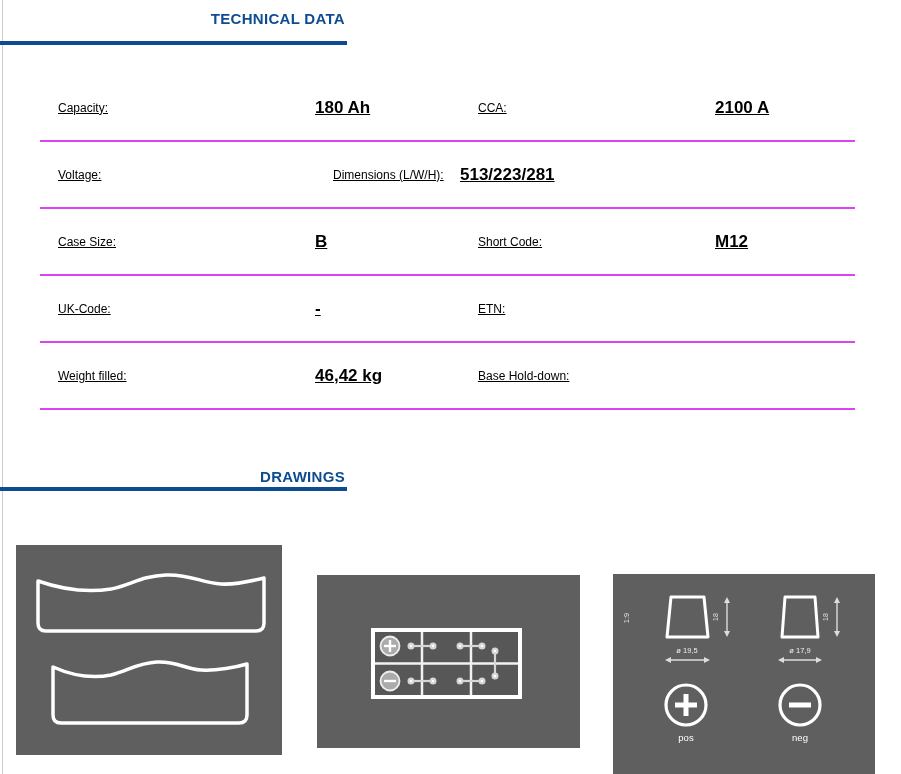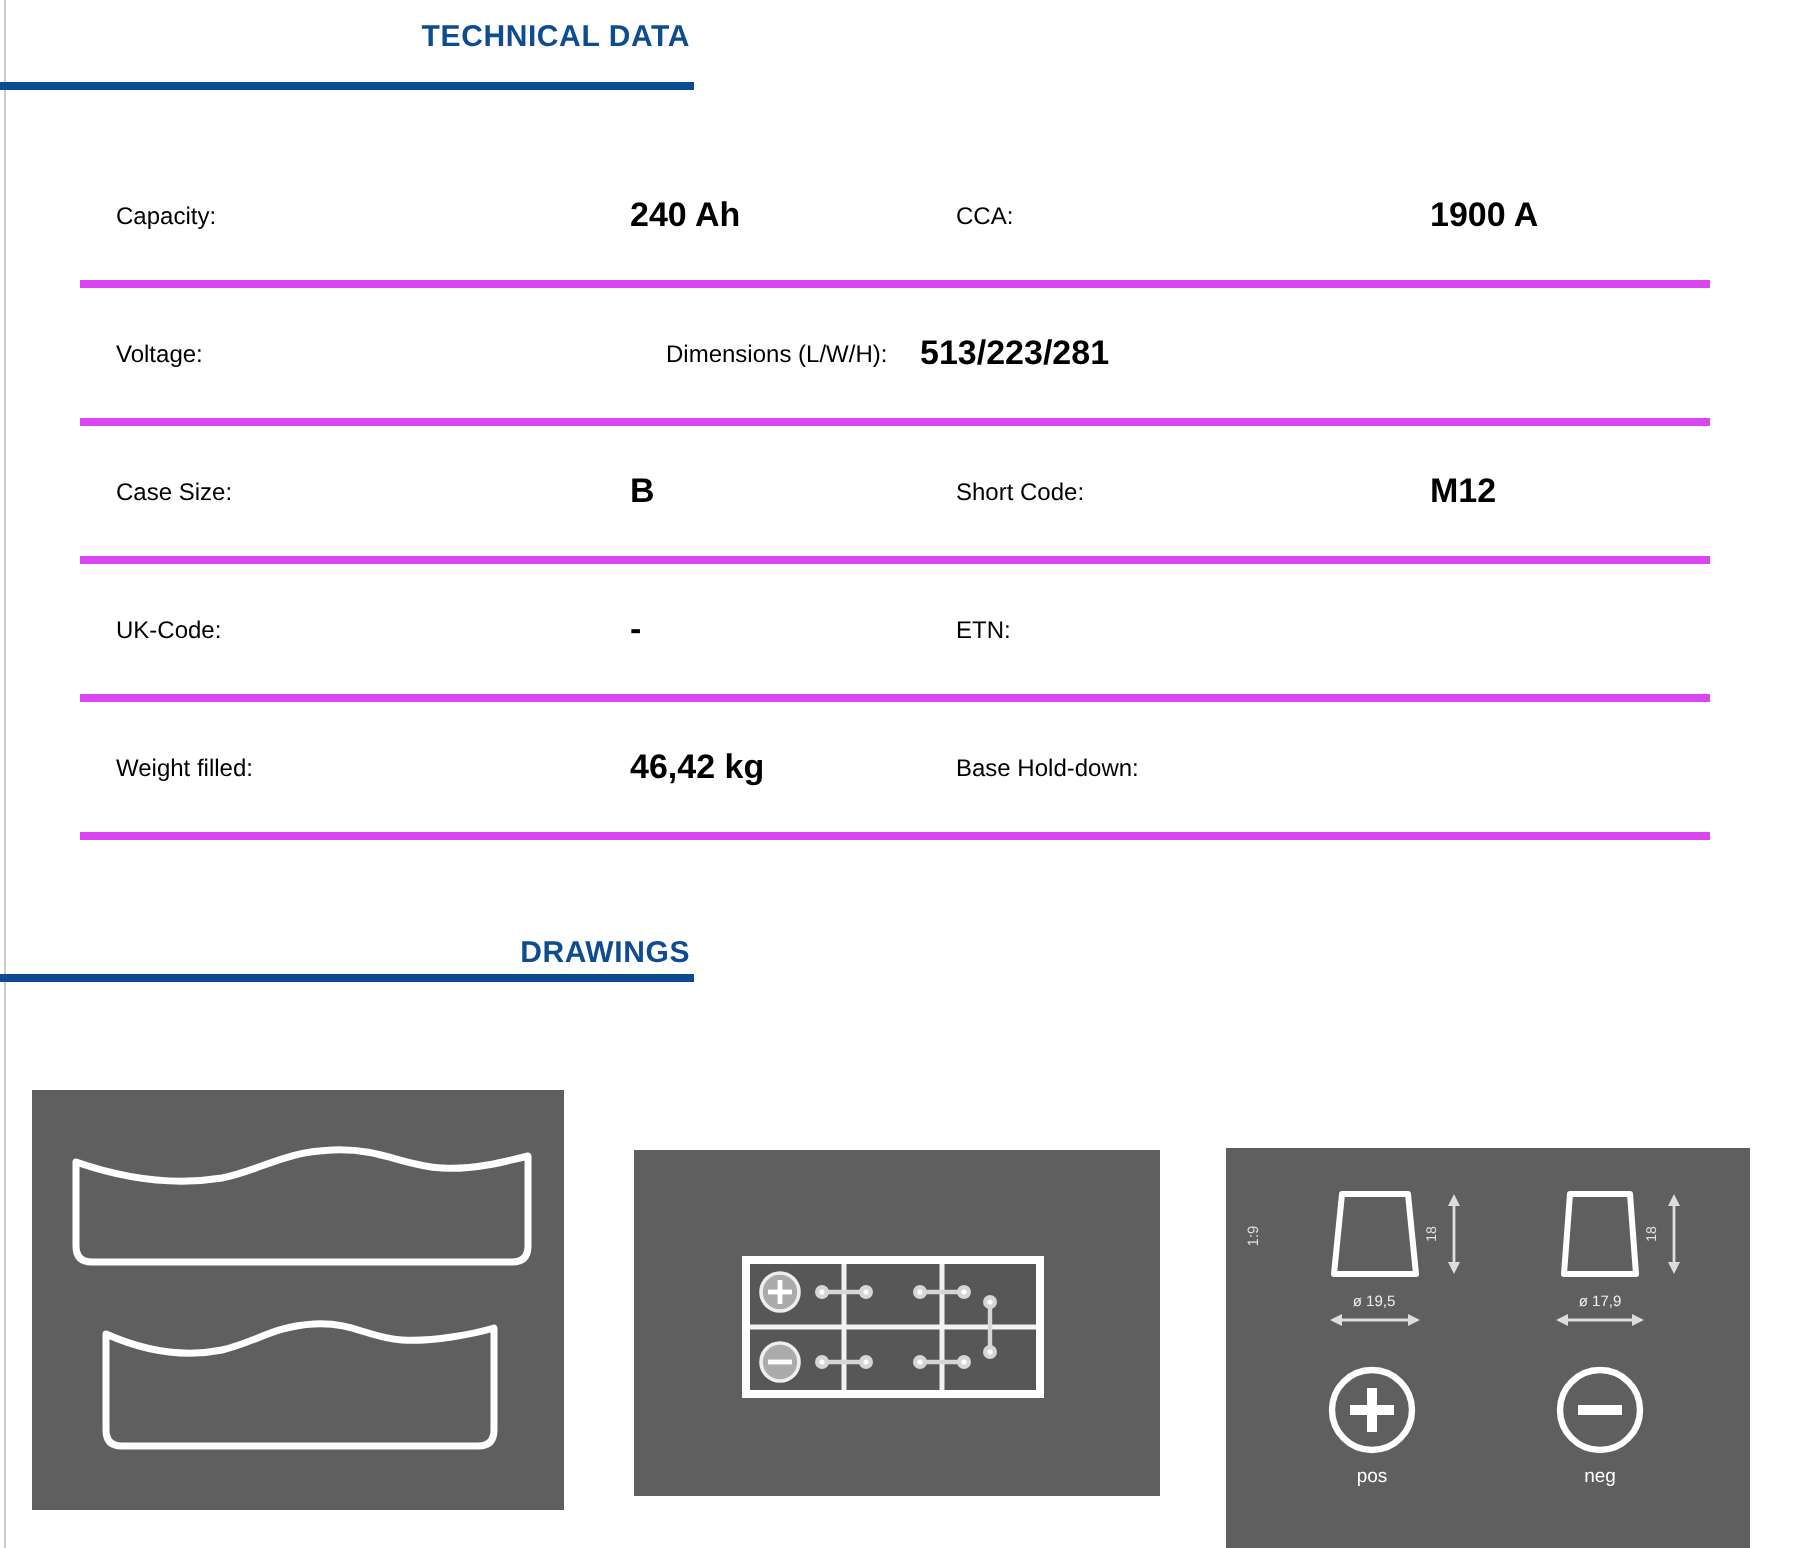--- a/index.html
+++ b/index.html
@@ -30,21 +30,22 @@
   .section-underline.u2{top:487px;}
 
   .spec-table{
     position:absolute;left:40px;top:75px;width:815px;
   }
   .spec-row{
     display:grid;
     grid-template-columns:275px 145px 255px 1fr;
     align-items:center;
     height:65px;
-    border-bottom:4px solid #d946ef;
+    border-bottom:2px solid #d946ef;
+    text-decoration:underline;
   }
   .spec-label{
     font-size:12px;color:#000000;padding-left:18px;
   }
   .spec-value{
     font-size:17px;font-weight:bold;color:#000000;
   }
 
   .panel{
     position:absolute;background:#5f5f5f;
@@ -59,23 +60,23 @@
 
 <div class="page">
   <div class="left-rule"></div>
 
   <div class="section-title t1">TECHNICAL DATA</div>
   <div class="section-underline u1"></div>
 
   <div class="spec-table">
     <div class="spec-row">
       <div class="spec-label">Capacity:</div>
-      <div class="spec-value">240 Ah</div>
+      <div class="spec-value">180 Ah</div>
       <div class="spec-label">CCA:</div>
-      <div class="spec-value">1900 A</div>
+      <div class="spec-value">2100 A</div>
     </div>
     <div class="spec-row">
       <div class="spec-label">Voltage:</div>
       <div class="spec-label">Dimensions (L/W/H):</div>
       <div class="spec-value">513/223/281</div>
     </div>
     <div class="spec-row">
       <div class="spec-label">Case Size:</div>
       <div class="spec-value">B</div>
       <div class="spec-label">Short Code:</div>

